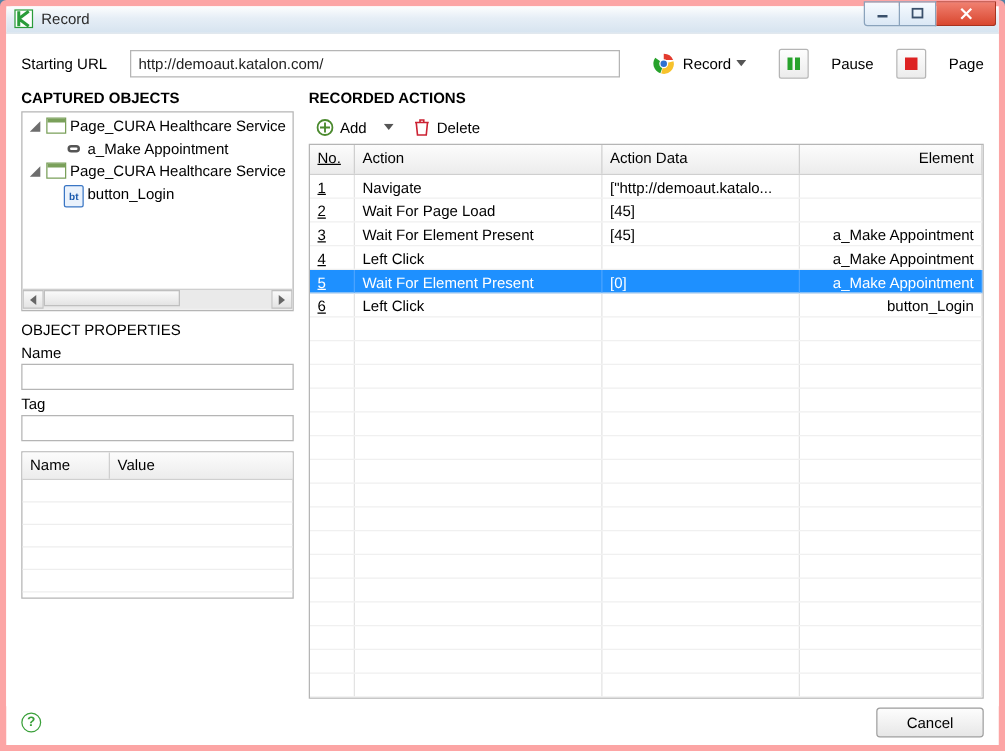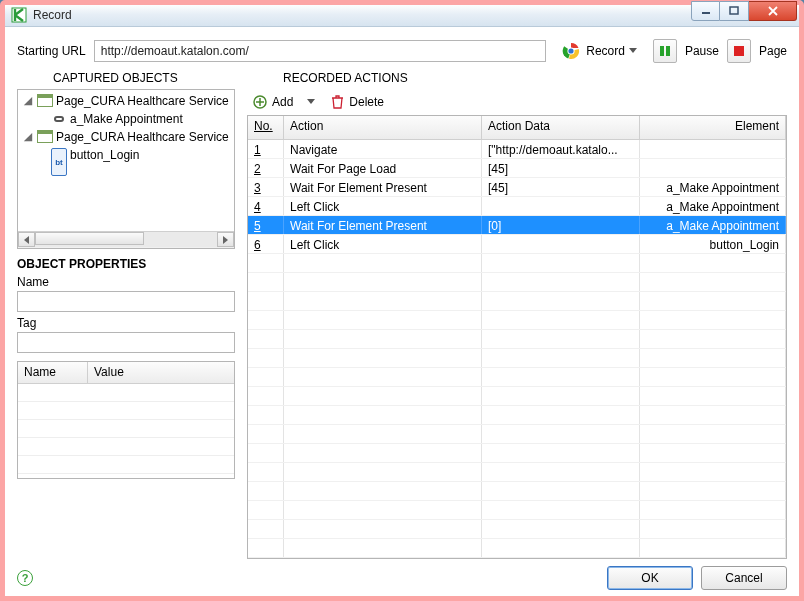--- a/index.html
+++ b/index.html
@@ -17,51 +17,51 @@
   .titlebar .app-icon { width:16px; height:16px; margin-right:6px; }
   .title-text { flex: 1; color: #2b2b2b; }
   .win-controls { display:flex; height:20px; margin-right:2px; margin-top:-8px;}
   .win-btn { width:29px; height:20px; border:1px solid #8aa3bc; border-left:none; background:linear-gradient(#f7fbff,#dbe8f5); display:flex; align-items:center; justify-content:center; }
   .win-btn:first-child { border-left:1px solid #8aa3bc; border-radius:0 0 0 3px; }
   .win-btn.close { width:48px; background:linear-gradient(#f08070,#d9472f); border-color:#a63320; border-radius:0 0 3px 0; }
   .win-btn svg { display:block; }
 
   .content { flex:1; padding:12px 12px 6px 12px; display:flex; flex-direction:column; gap:8px; background:#fff; }
 
-  .url-row { display:flex; align-items:center; gap:8px; }
+  .url-row { display:flex; align-items:center; gap:18px; }
   .url-label { white-space:nowrap; }
   .url-input { flex:1; height:22px; border:1px solid #b5b5b5; background:#fff; padding:0 6px; color:#222; }
   .rec-btn { height:24px; display:flex; align-items:center; gap:6px; padding:0 8px; cursor:default; }
   .rec-btn.drop svg.caret { margin-left:-2px; }
   .btn-square { width:24px; height:24px; border:1px solid #b5b5b5; background:linear-gradient(#fdfdfd,#ececec); display:flex; align-items:center; justify-content:center; border-radius:2px; }
   .pause-ico rect { fill:#27a22b; }
   .stop-ico rect { fill:#d22; }
 
   .panes { flex:1; display:flex; gap:12px; min-height:0; }
   .left { width:218px; display:flex; flex-direction:column; min-height:0; }
   .right { flex:1; display:flex; flex-direction:column; min-height:0; }
 
-  .section-title { font-weight:normal; margin-bottom:4px;margin-left:36px; }
+  .section-title { font-weight:bold; margin-bottom:4px; }
 
   .tree-wrap { border:1px solid #b5b5b5; background:#fff; height:160px; overflow:hidden; display:flex; flex-direction:column; }
   .tree { flex:1; overflow:hidden; padding:2px 0; }
   .tree-row { display:flex; align-items:center; height:18px; padding-left:4px; white-space:nowrap; }
   .tree-row .tw { width:12px; text-align:center; color:#6d6d6d; font-size:11px; }
   .tree-row .ico { width:16px; height:13px; margin:0 3px; flex-shrink:0; }
   .tree-row.child { padding-left:30px; }
   .ico-page { border:1px solid #7aa05a; background:#fff; position:relative; }
   .ico-page::before { content:""; position:absolute; left:0; right:0; top:0; height:3px; background:#7aa05a; }
   .ico-link { display:flex; align-items:center; justify-content:center; }
-  .ico-bt { width:16px; height:28px; border:1px solid #3a76c4; background:#eaf2fc; color:#1b5aad; font-size:8px; font-weight:bold; display:flex; align-items:center; justify-content:center; border-radius:2px; }
+  .ico-bt { width:16px; height:18px; border:1px solid #3a76c4; background:#eaf2fc; color:#1b5aad; font-size:8px; font-weight:bold; display:flex; align-items:center; justify-content:center; border-radius:2px; }
   .hscroll { height:17px; border-top:1px solid #cfcfcf; background:#f0f0f0; display:flex; align-items:center; }
   .hscroll .arrow { width:17px; height:15px; border:1px solid #bfbfbf; background:linear-gradient(#fafafa,#e4e4e4); display:flex; align-items:center; justify-content:center; }
   .hscroll .track { flex:1; height:15px; background:#eaeaea; position:relative; }
   .hscroll .thumb { position:absolute; top:0; left:0; height:13px; width:60%; border:1px solid #bfbfbf; background:linear-gradient(#fafafa,#e4e4e4); }
 
-  .props-title { font-weight:bold; margin-top:8px; }
+  .props-title { font-weight:normal; margin-top:8px; }
   .field-label { margin-top:4px; }
   .thin-input { width:100%; height:21px; border:1px solid #b5b5b5; background:#fff; margin-top:2px; }
 
   .props-table { margin-top:8px; border:1px solid #b5b5b5; height:118px; background:#fff; }
   .props-head { display:flex; height:22px; background:linear-gradient(#fcfcfc,#ececec); border-bottom:1px solid #cfcfcf; }
   .props-head div { border-right:1px solid #cfcfcf; padding:3px 6px; }
   .props-head div:last-child { border-right:none; }
   .props-rows .prow { height:18px; border-bottom:1px solid #eee; }
 
   .toolbar { display:flex; align-items:center; gap:4px; height:26px; }
@@ -386,17 +386,16 @@
             </div>
         </div>
       </div>
 
     </div>
   </div>
 
   <div class="footer">
     <div class="help">?</div>
     <div class="spacer"></div>
-    <div class="dlg-btn primary">OK</div>
     <div class="dlg-btn">Cancel</div>
   </div>
 
 </div>
 
 </body></html>

